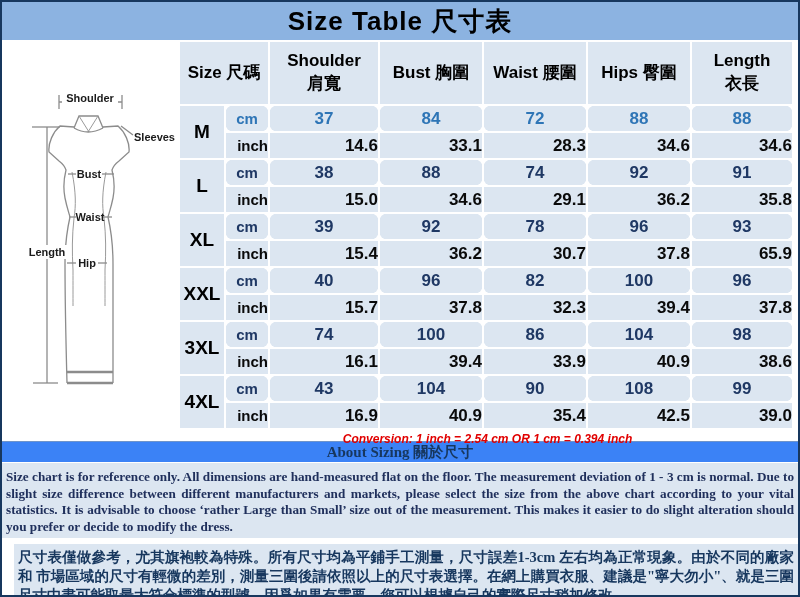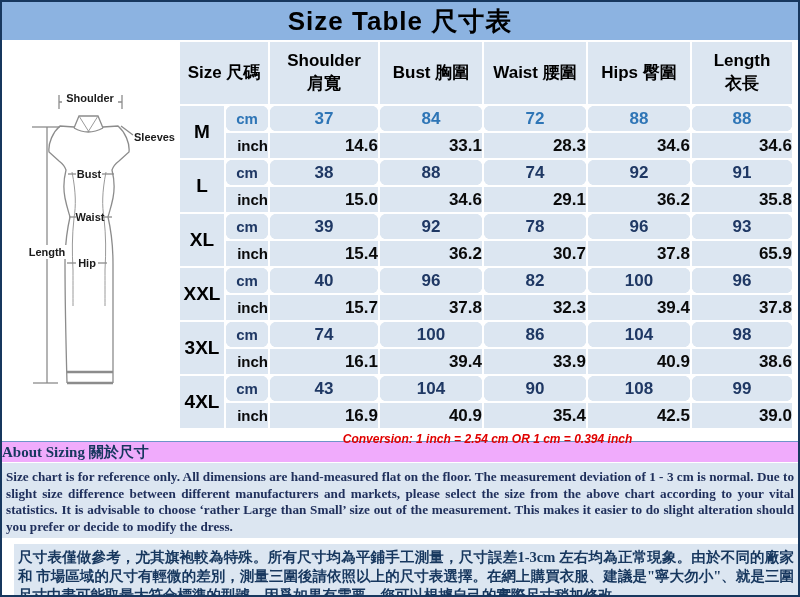--- a/index.html
+++ b/index.html
@@ -25,22 +25,22 @@
   .unit-cell{font-size:15px;font-weight:bold;}
   .val{font-size:17px;font-weight:bold;margin-top:44px;}
   tr.cm-row .unit-cell,tr.cm-row .val{color:#1F3864;border-radius:9px;}
   tr.cm-row.bright .unit-cell,tr.cm-row.bright .val{color:#2E75B6;}
   tr.inch-row .unit-cell,tr.inch-row .val{color:#0a0a0a;}
   .conversion{
     margin-top:2px;text-align:center;color:#E10000;font-weight:bold;font-style:italic;
     font-size:12px;font-family:"Liberation Sans",sans-serif;
   }
   .about-band{
-    height:20px;line-height:20px;background:#f0abfc;border-top:1px solid #6f94c9;
-    font-family:"Liberation Serif",serif;font-weight:bold;
+    height:20px;line-height:20px;background:#3b82f6;border-top:1px solid #6f94c9;
+    text-align:center;font-family:"Liberation Serif",serif;font-weight:bold;
     font-size:15px;color:#17375E;
   }
   .para-en{
     height:63px;background:#DCE6F1;padding:6px 4px;margin-top:1px;
     font-family:"Liberation Serif",serif;font-weight:600;font-size:13.2px;
     line-height:16.5px;color:#20305c;text-align:justify;
   }
   .para-zh{
     height:51px;background:#DCE6F1;padding:4px 4px;margin-top:6px;
     font-family:"Liberation Serif",serif;font-weight:600;font-size:14.5px;

